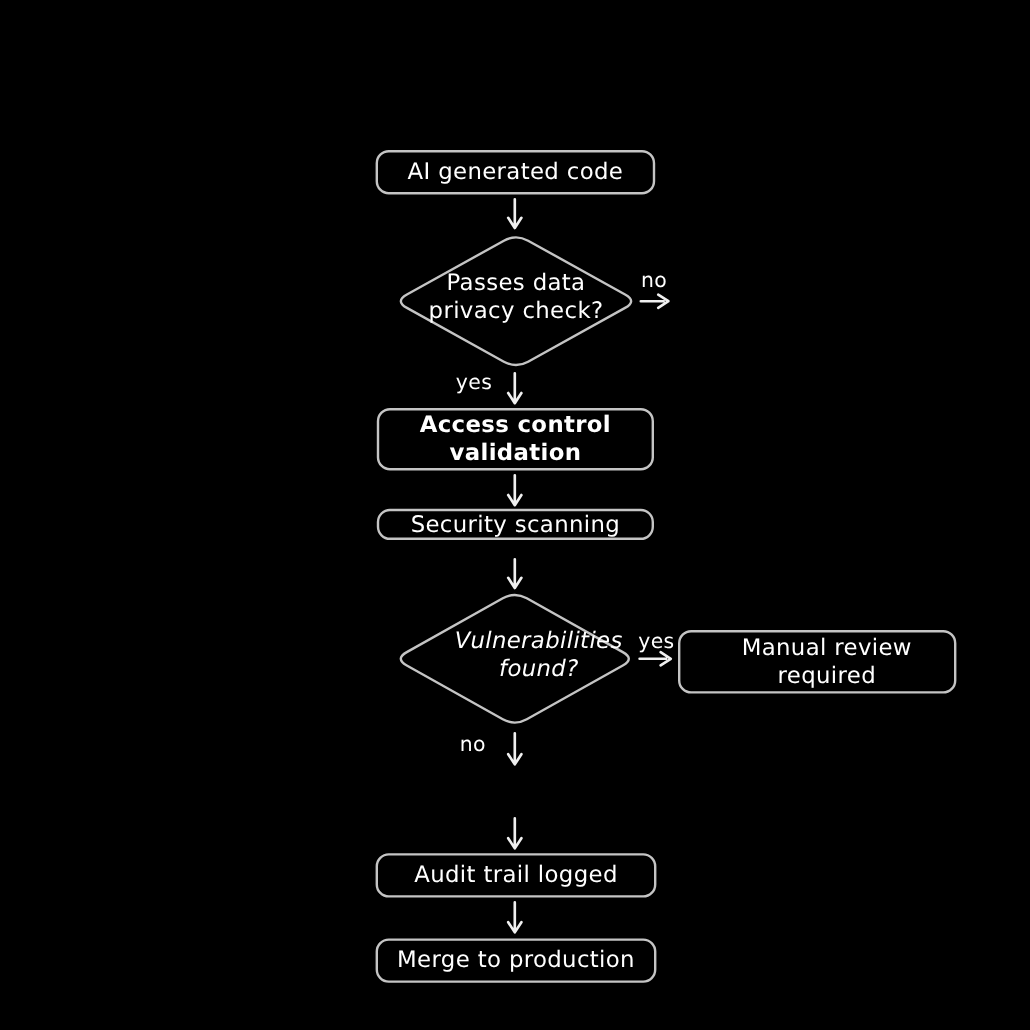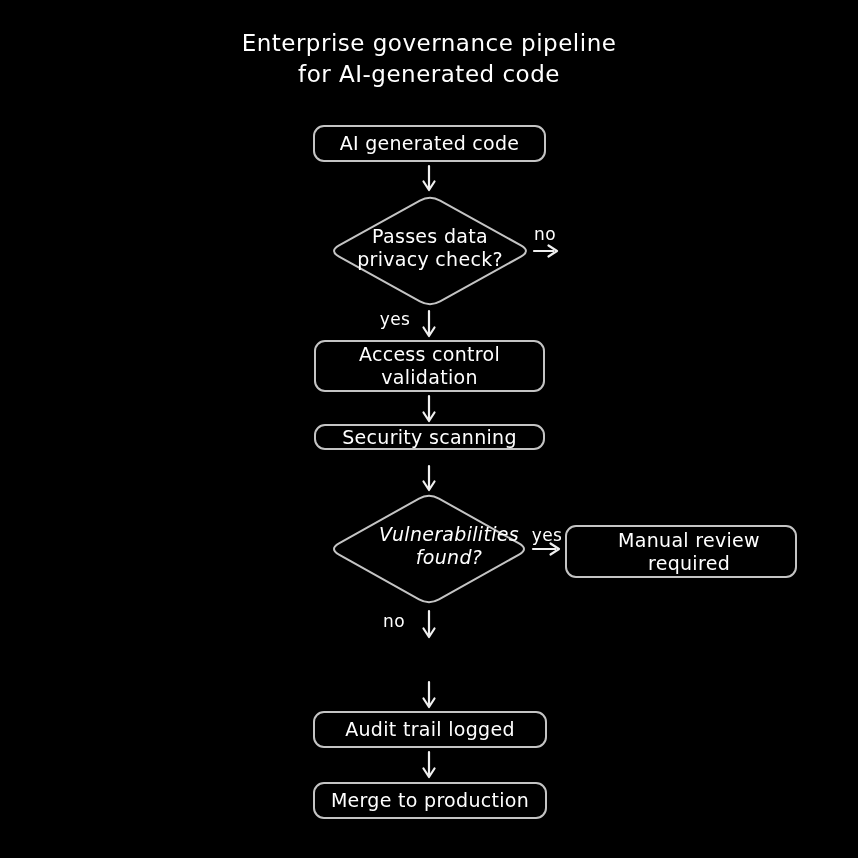--- a/index.html
+++ b/index.html
@@ -70,42 +70,38 @@
   .arrow{
     fill:none;
     stroke:var(--arrow);
     stroke-width:2.2;
     stroke-linecap:round;
     stroke-linejoin:round;
   }
   
   #n-ai       {left:313px;top:125px;width:233px;height:37px;}
   #n-reject   {left:561px;top:233px;width:146px;height:37px;}
-  #n-access   {left:314px;top:340px;width:231px;height:52px;}
+  #n-access   {left:314px;top:340px;width:231px;height:52px;font-weight:bold;}
   #n-security {left:314px;top:424px;width:231px;height:26px;}
   #n-manual   {left:565px;top:525px;width:232px;height:53px;padding-left:16px;}
   #n-standard {left:313px;top:641px;width:234px;height:37px;}
   #n-audit    {left:313px;top:711px;width:234px;height:37px;}
   #n-merge    {left:313px;top:782px;width:234px;height:37px;}
   #d-privacy-label{left:340px;top:225px;width:180px;height:52px;}
   #d-vuln-label   {left:359px;top:523px;width:180px;height:52px;font-style:italic;}
   #lbl-no1 {left:525px;top:224px;width:40px;}
   #lbl-yes1{left:370px;top:309px;width:50px;}
   #lbl-yes2{left:522px;top:525px;width:50px;}
   #lbl-no2 {left:374px;top:611px;width:40px;}
 </style>
 </head>
 <body>
 
 <div id="canvas">
 
-  <div class="title">
-    <div>Enterprise governance pipeline</div>
-    <div>for AI-generated code</div>
-  </div>
 
   <svg class="layer" viewBox="0 0 858 858">
 
     <path class="diamond-shape" d="M419.9 200.6 Q430 195 440.1 200.6 L520.9 245.4 Q531 251 520.9 256.6 L440.1 301.4 Q430 307 419.9 301.4 L339.1 256.6 Q329 251 339.1 245.4 Z"></path>
 
     <path class="diamond-shape" d="M419 498.6 Q429 493 439 498.6 L519 543.4 Q529 549 519 554.6 L439 599.4 Q429 605 419 599.4 L339 554.6 Q329 549 339 543.4 Z"></path>
 
     <path class="arrow" d="M429 166 L429 187 M423.5 181.5 L429 190 L434.5 181.5"></path>
     <path class="arrow" d="M534 251 L553 251 M548.5 245.5 L557 251 L548.5 256.5"></path>
     <path class="arrow" d="M429 311 L429 333 M423.5 327.5 L429 336 L434.5 327.5"></path>

